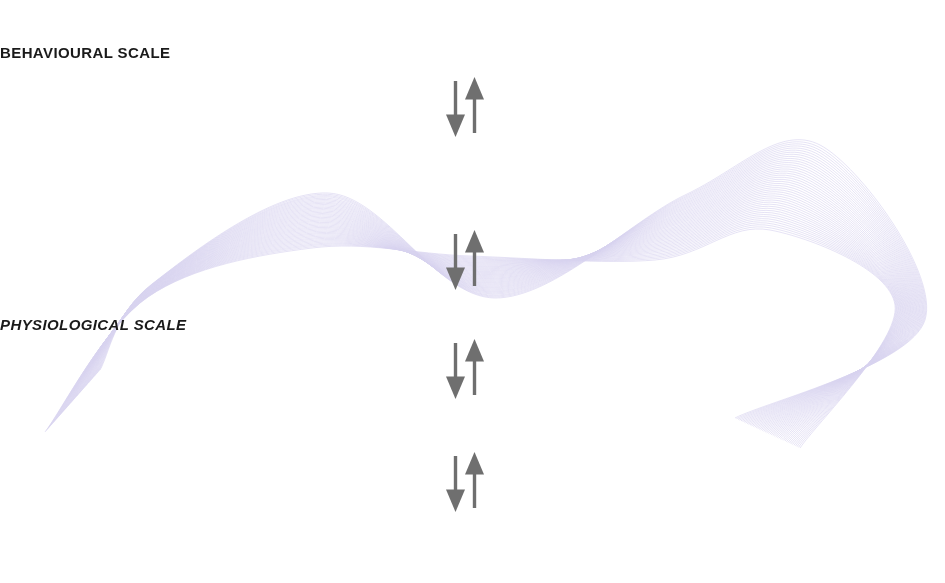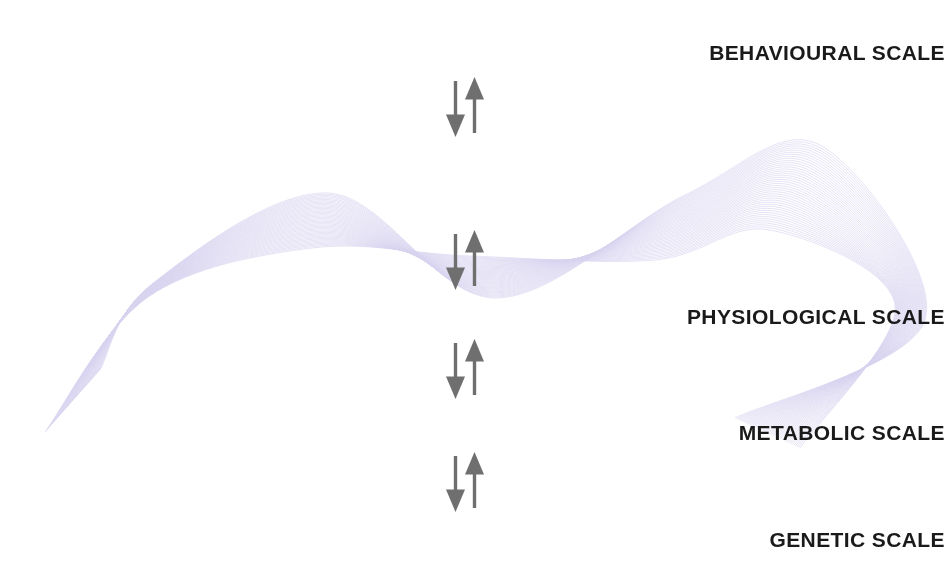--- a/index.html
+++ b/index.html
@@ -21,23 +21,23 @@
   }
   .wave-svg path{
     fill:none;
     stroke:var(--wave);
     stroke-width:.75;
     opacity:.85;
   }
   .level{
     position:absolute;left:0;right:0;
     z-index:1;
-    text-align:right;
+    text-align:left;
     font-weight:bold;
-    font-size:21px;
+    font-size:15px;
     line-height:26px;
     letter-spacing:.4px;
     color:var(--text);
   }
   .level .label-text{display:inline-block;}
   .level-wrap .label-text{max-width:430px;line-height:32px;}
   .arrow-row{
     position:absolute;left:0;right:0;
     z-index:1;
     text-align:center;
@@ -45,21 +45,21 @@
   .arrow-row svg{
     position:relative;left:-8px;
     display:inline-block;
   }
   .arrow-row line{stroke:var(--arrow);stroke-width:3.4;}
   .arrow-row polygon{fill:var(--arrow);}
   .pos-l1{top:40px;}
   .pos-a1{top:77px;}
   .pos-l2{top:148px;}
   .pos-a2{top:230px;}
-  .pos-l3{top:304px;}
+  .pos-l3{top:312px;font-style:italic;}
   .pos-a3{top:339px;}
   .pos-l4{top:420px;}
   .pos-a4{top:452px;}
   .pos-l5{top:527px;}
 </style>
 </head>
 <body>
 
 <div class="stage">
 
@@ -151,34 +151,28 @@
         <line x1="13.5" y1="4" x2="13.5" y2="39"></line>
         <polygon points="4,37.5 23,37.5 13.5,60"></polygon>
       </g>
       <g>
         <line x1="32.5" y1="56" x2="32.5" y2="21"></line>
         <polygon points="23,22.5 42,22.5 32.5,0"></polygon>
       </g>
     </svg>
   </div>
 
-  <div class="level pos-l4">
-    <span class="label-text">METABOLIC SCALE</span>
-  </div>
 
   <div class="arrow-row pos-a4">
     <svg viewBox="0 0 46 60" width="46" height="60" aria-hidden="true">
       <g>
         <line x1="13.5" y1="4" x2="13.5" y2="39"></line>
         <polygon points="4,37.5 23,37.5 13.5,60"></polygon>
       </g>
       <g>
         <line x1="32.5" y1="56" x2="32.5" y2="21"></line>
         <polygon points="23,22.5 42,22.5 32.5,0"></polygon>
       </g>
     </svg>
   </div>
 
-  <div class="level pos-l5">
-    <span class="label-text">GENETIC SCALE</span>
-  </div>
 
 </div>
 
 </body></html>

